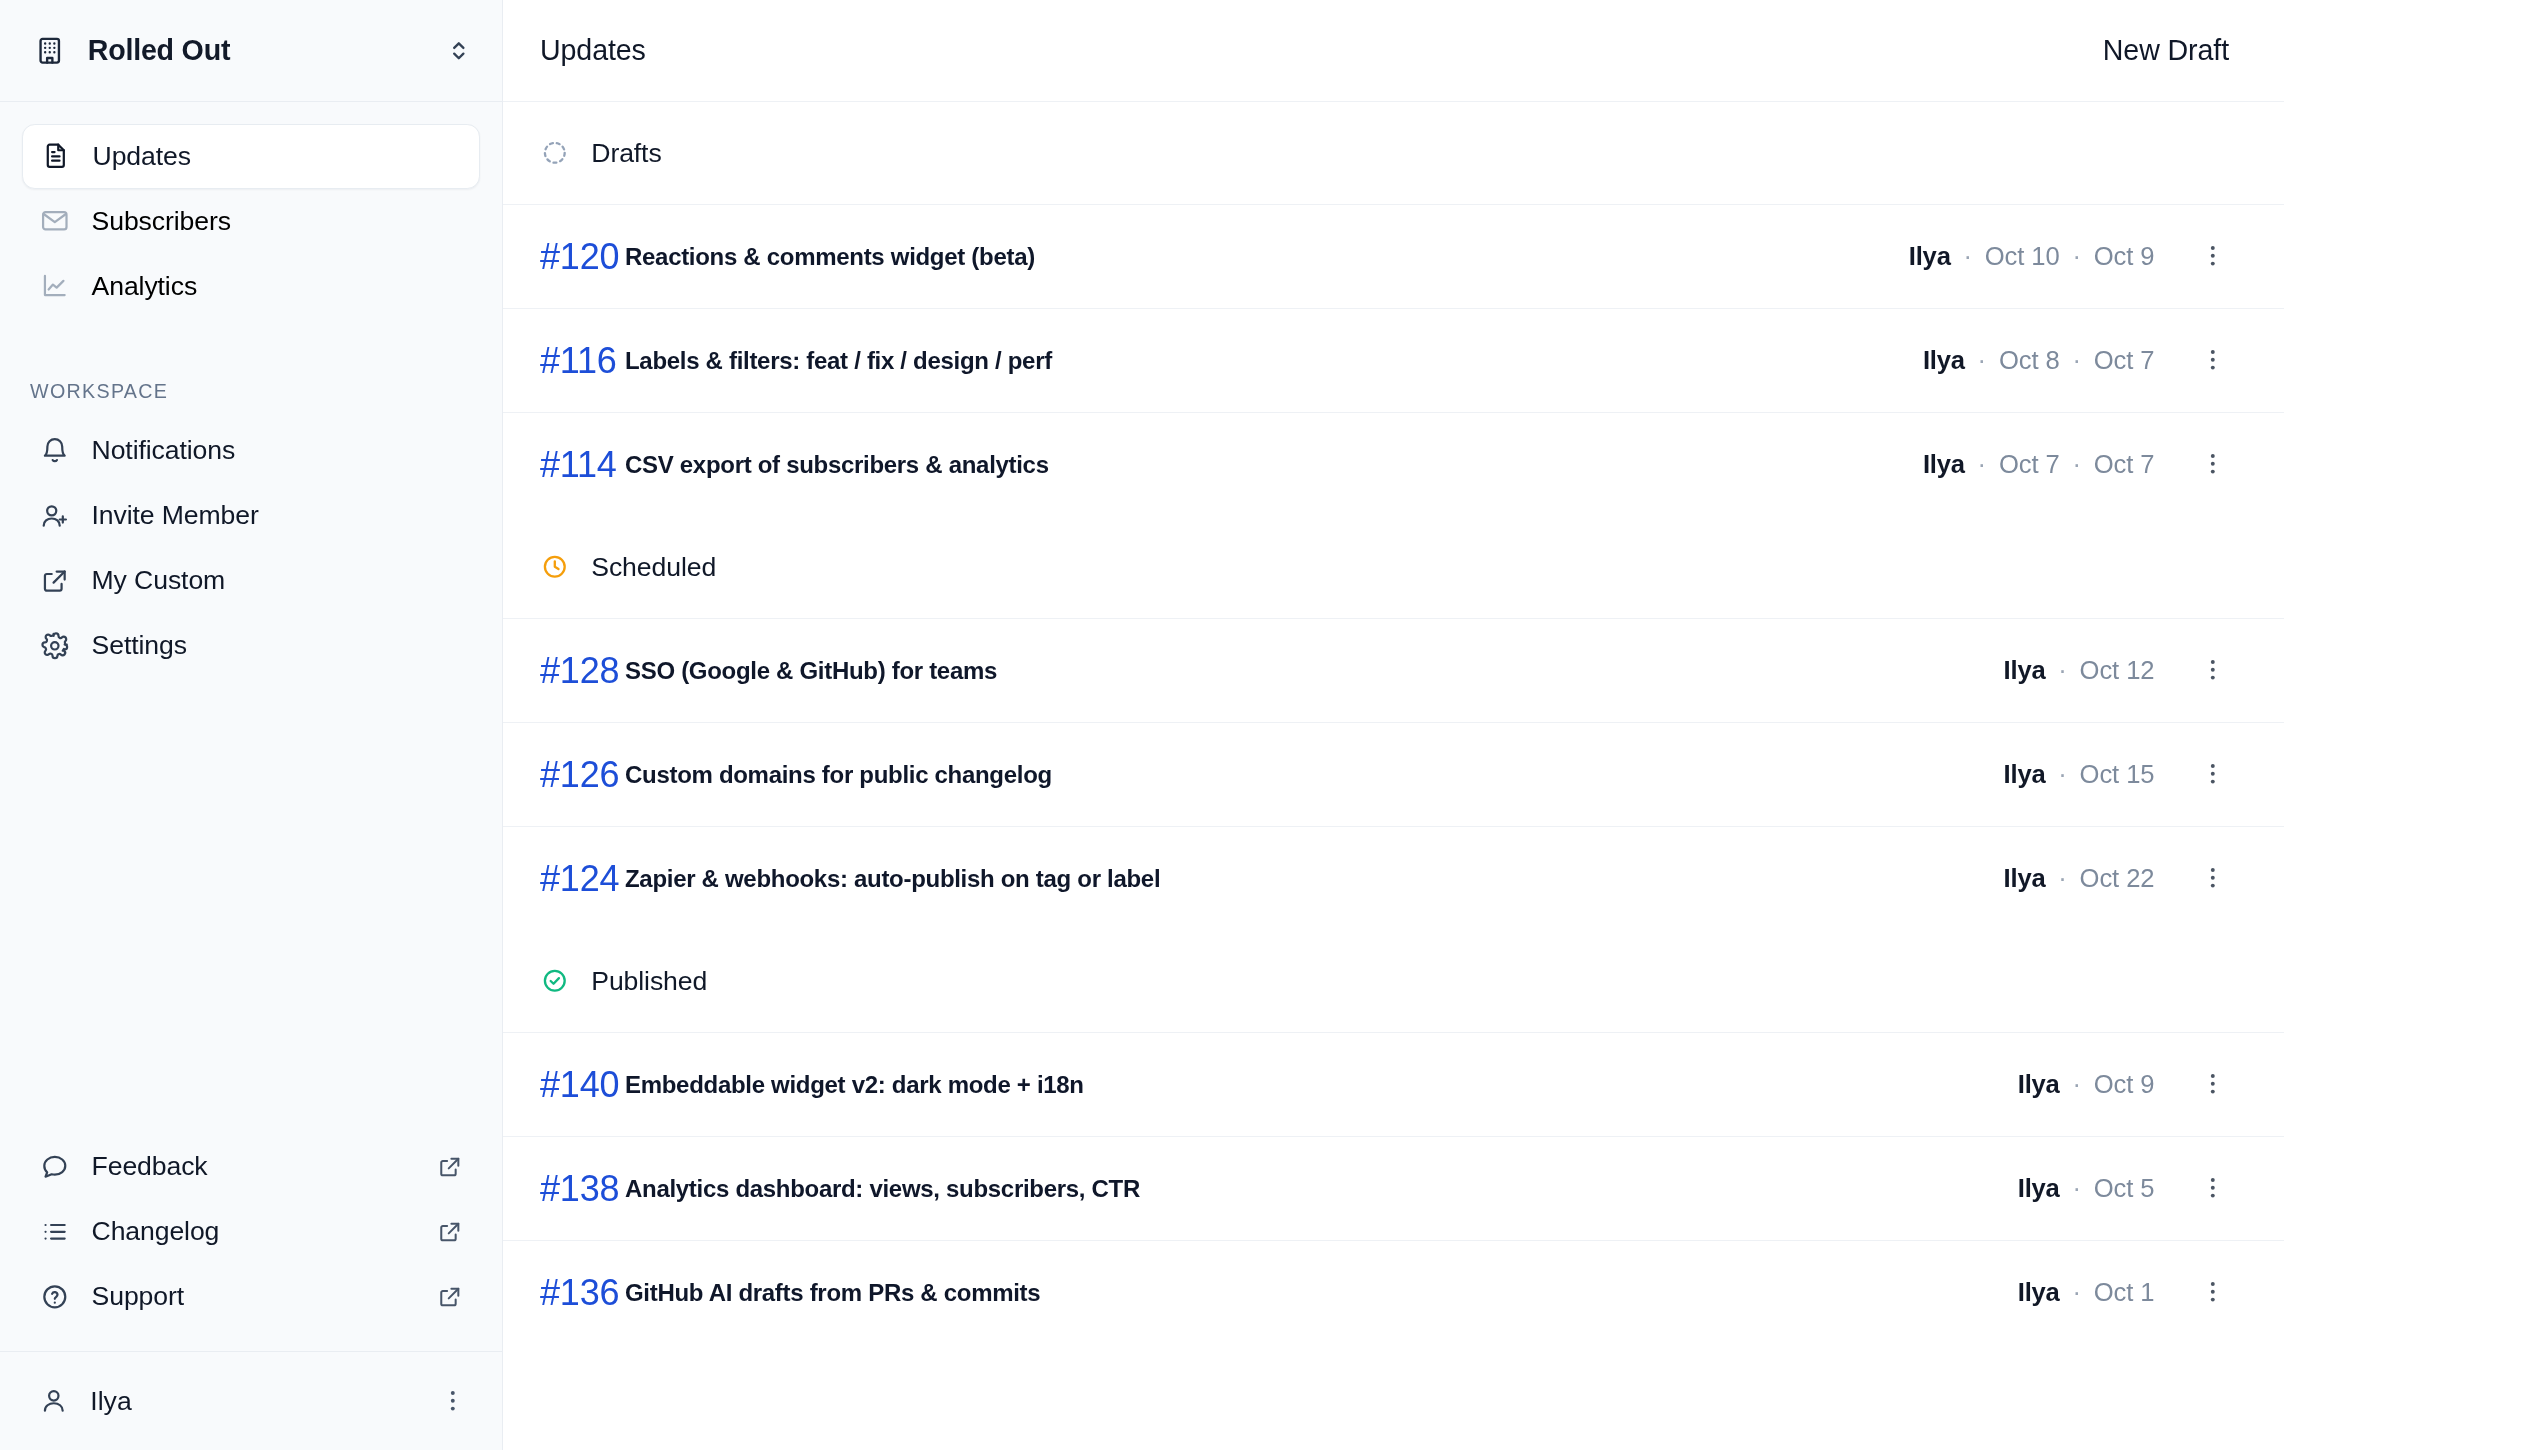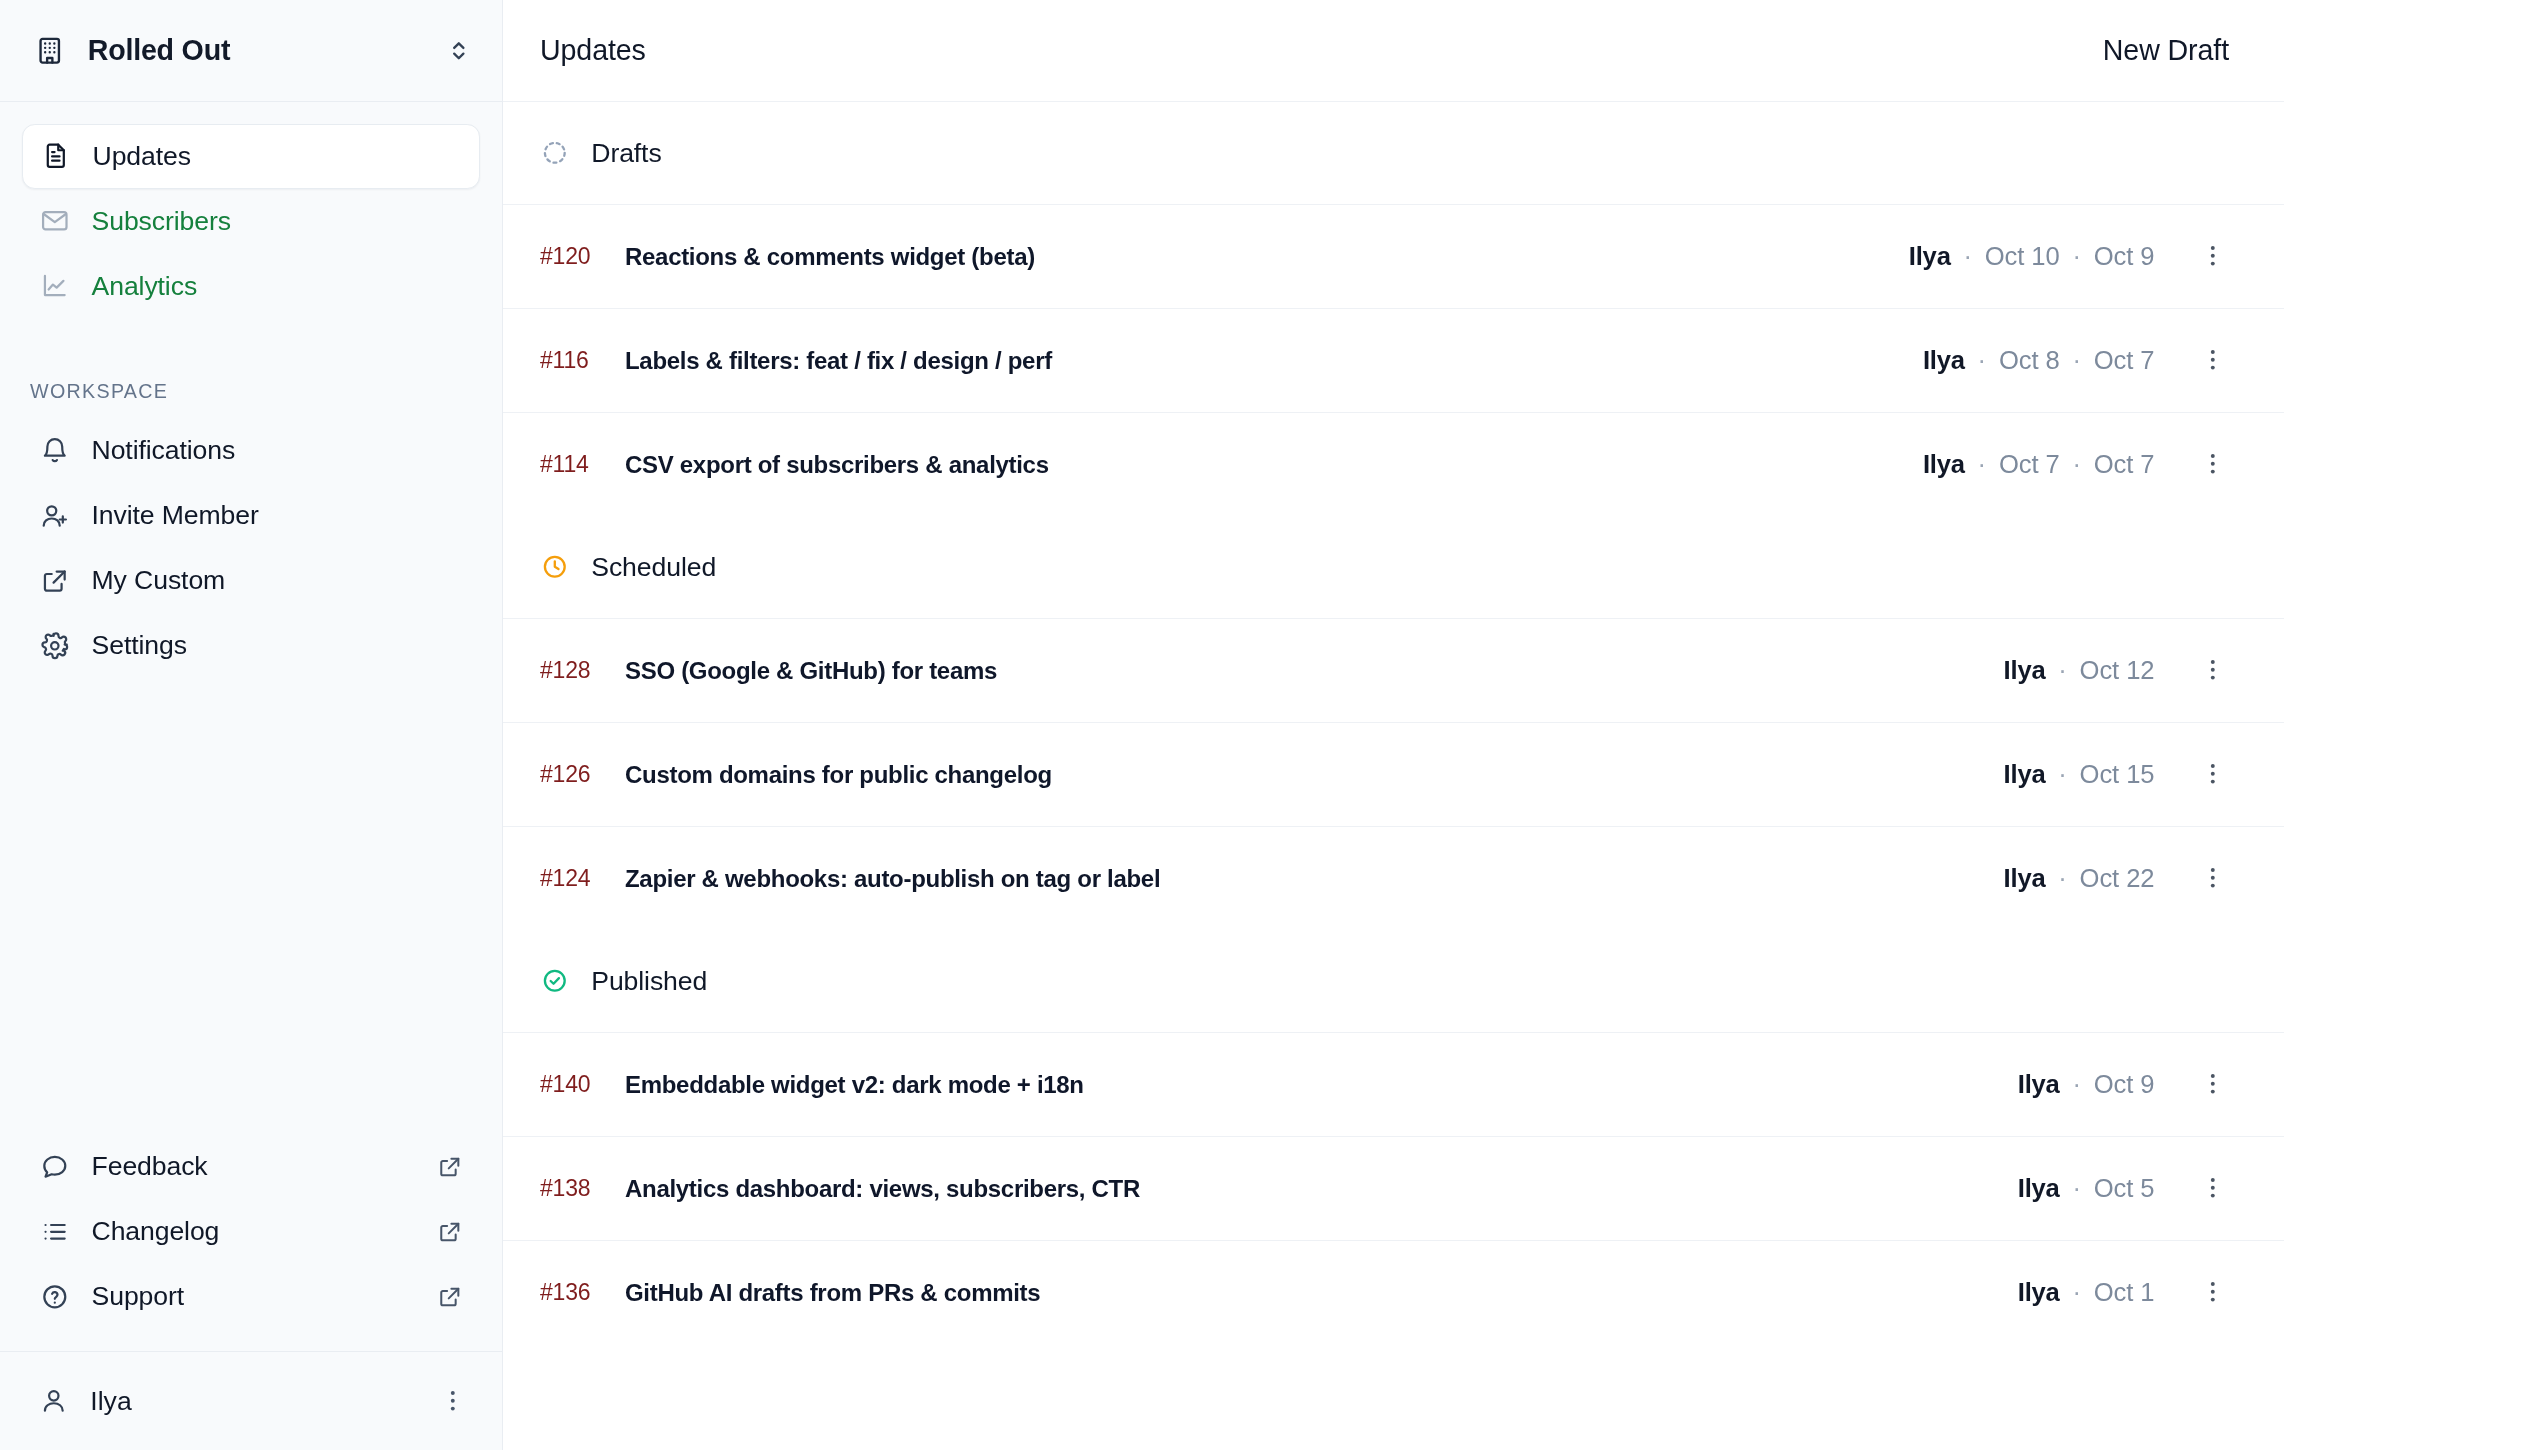--- a/index.html
+++ b/index.html
@@ -48,21 +48,21 @@
     font-size: 26.6px; margin-left: 20.7px; letter-spacing: -0.1px;
     white-space: nowrap;
   }
   .nav-item.active {
     background: #ffffff;
     border: 1px solid #e7ecf1;
     box-shadow: 0 1px 2px rgba(16,24,40,0.05);
   }
   .nav-item.active .nav-label { color: #101828; font-weight: 400; }
   .nav-item.active .nav-ico { color: #101828; }
-  .nav-item.muted .nav-label { color: #15803d; }
+  .nav-item.muted .nav-label { color: #000000; }
   .nav-item.muted .nav-ico { color: #a3aebc; }
   .nav-item.dark .nav-label { color: #101828; }
   .nav-item.dark .nav-ico { color: #334155; }
 
   .section-label {
     font-size: 19.7px; font-weight: 400; color: #64748b;
     letter-spacing: 1.3px;
     padding: 0 30px; margin-top: 61px; margin-bottom: 15.8px;
   }
   .nav-workspace { padding: 0 21.7px; }
@@ -118,21 +118,21 @@
   }
 
   .row {
     display: flex; align-items: center;
     height: 104px;
     padding: 0 55px 0 37px;
     border-top: 1px solid #eef1f5;
     cursor: pointer;
   }
   .row .r-id {
-    font-size: 23px; color: #7f1d1d; font-weight: 400;
+    font-size: 36px; color: #1d4ed8; font-weight: 400;
     min-width: 85px; letter-spacing: -0.2px;
   }
   .row .r-title {
     font-size: 24px; color: #0f172a; font-weight: 700;
     margin-left: 0; letter-spacing: -0.3px; white-space: nowrap;
   }
   .r-meta {
     margin-left: auto; display: flex; align-items: center;
     gap: 0; white-space: nowrap;
   }

